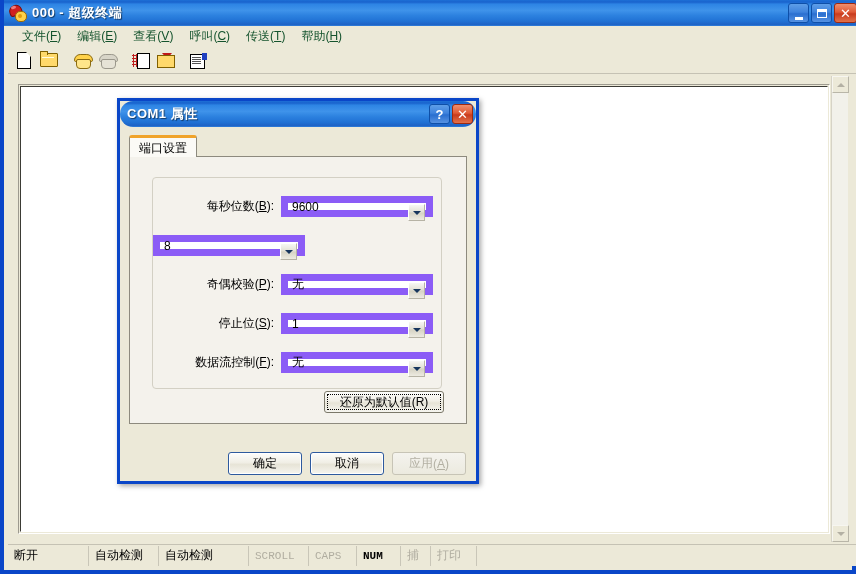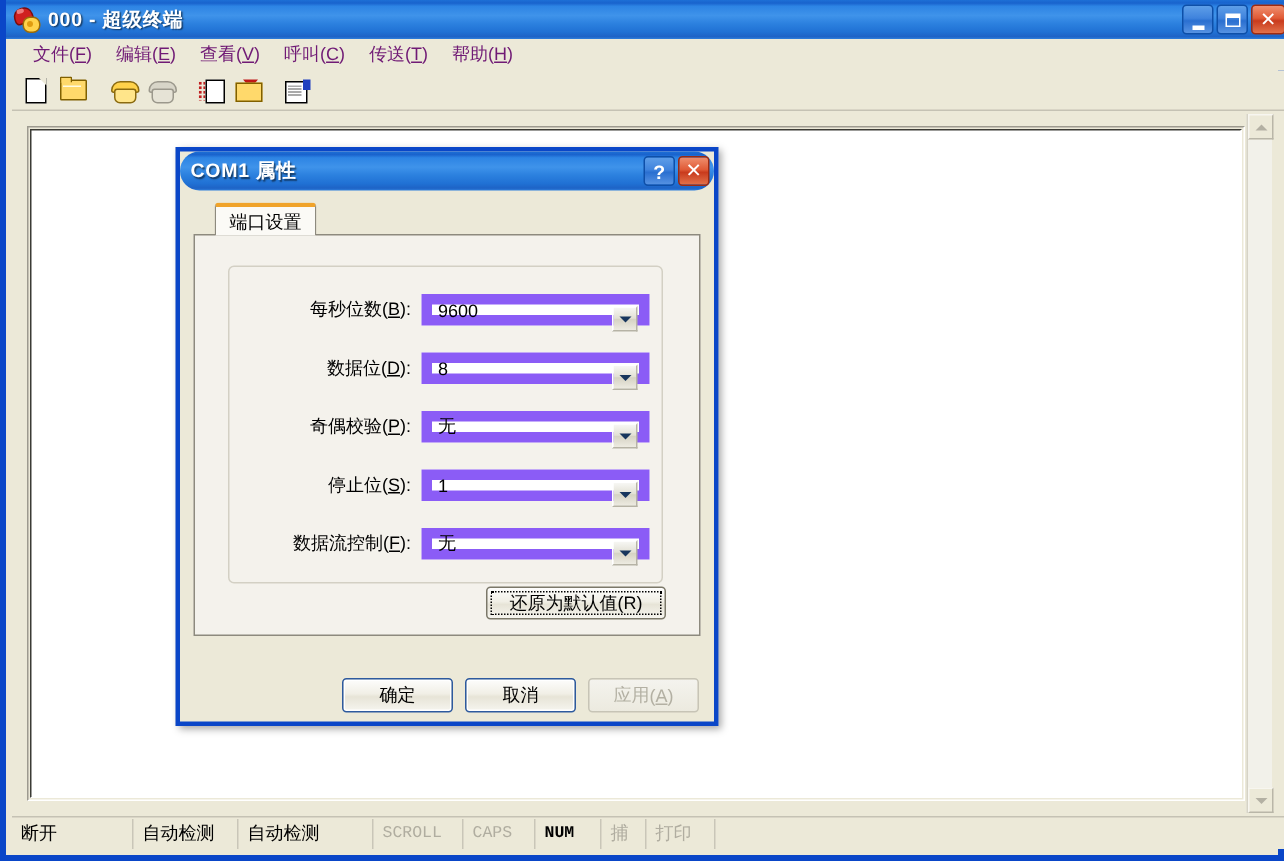--- a/index.html
+++ b/index.html
@@ -113,21 +113,21 @@
   .menubar {
     position: absolute;
     left: 4px; top: 26px; width: 848px; height: 21px;
     background: #ece9d8;
     display: flex; align-items: center;
     padding-left: 6px;
     box-sizing: border-box;
   }
   .menu-item {
     font-size: 12px;
-    color: #701a75;
+    color: #14532d;
     padding: 2px 8px;
     white-space: nowrap;
     cursor: default;
   }
   .menu-item .mnem { text-decoration: underline; }
 
   
   .toolbar {
     position: absolute;
     left: 4px; top: 47px; width: 848px; height: 27px;
@@ -355,21 +355,21 @@
   .dlg-body {
     position: absolute; left: 0; top: 26px;
     width: 356px; height: 354px;
     box-sizing: border-box;
     padding: 8px 9px 0 9px;
   }
 
   
   .tabstrip {
     position: relative; height: 22px;
-    margin-left: 14px;
+    margin-left: 0;
     font-family: Liberation Mono, monospace;
   }
   .tab {
     position: absolute; left: 0; top: 0;
     height: 22px;
     padding: 2px 9px 0 9px;
     background: #fbfaf6;
     border: 1px solid #8d8a7e;
     border-bottom: none;
     border-top: 3px solid #f0a32a;
@@ -618,21 +618,20 @@
               <div class="field-label"><span>每秒位数</span>(<span class="mnem">B</span>):</div>
               <div class="combo">
                 <div class="combo-value">9600</div>
                 <div class="combo-arrow">
                     <i></i>
                   </div>
               </div>
             </div>
 
             <div class="field-row" style="top:57px">
-              <div class="field-label"><span>数据位</span>(<span class="mnem">D</span>):</div>
               <div class="combo">
                 <div class="combo-value">8</div>
                 <div class="combo-arrow">
                     <i></i>
                   </div>
               </div>
             </div>
 
             <div class="field-row" style="top:96px">
               <div class="field-label"><span>奇偶校验</span>(<span class="mnem">P</span>):</div>

